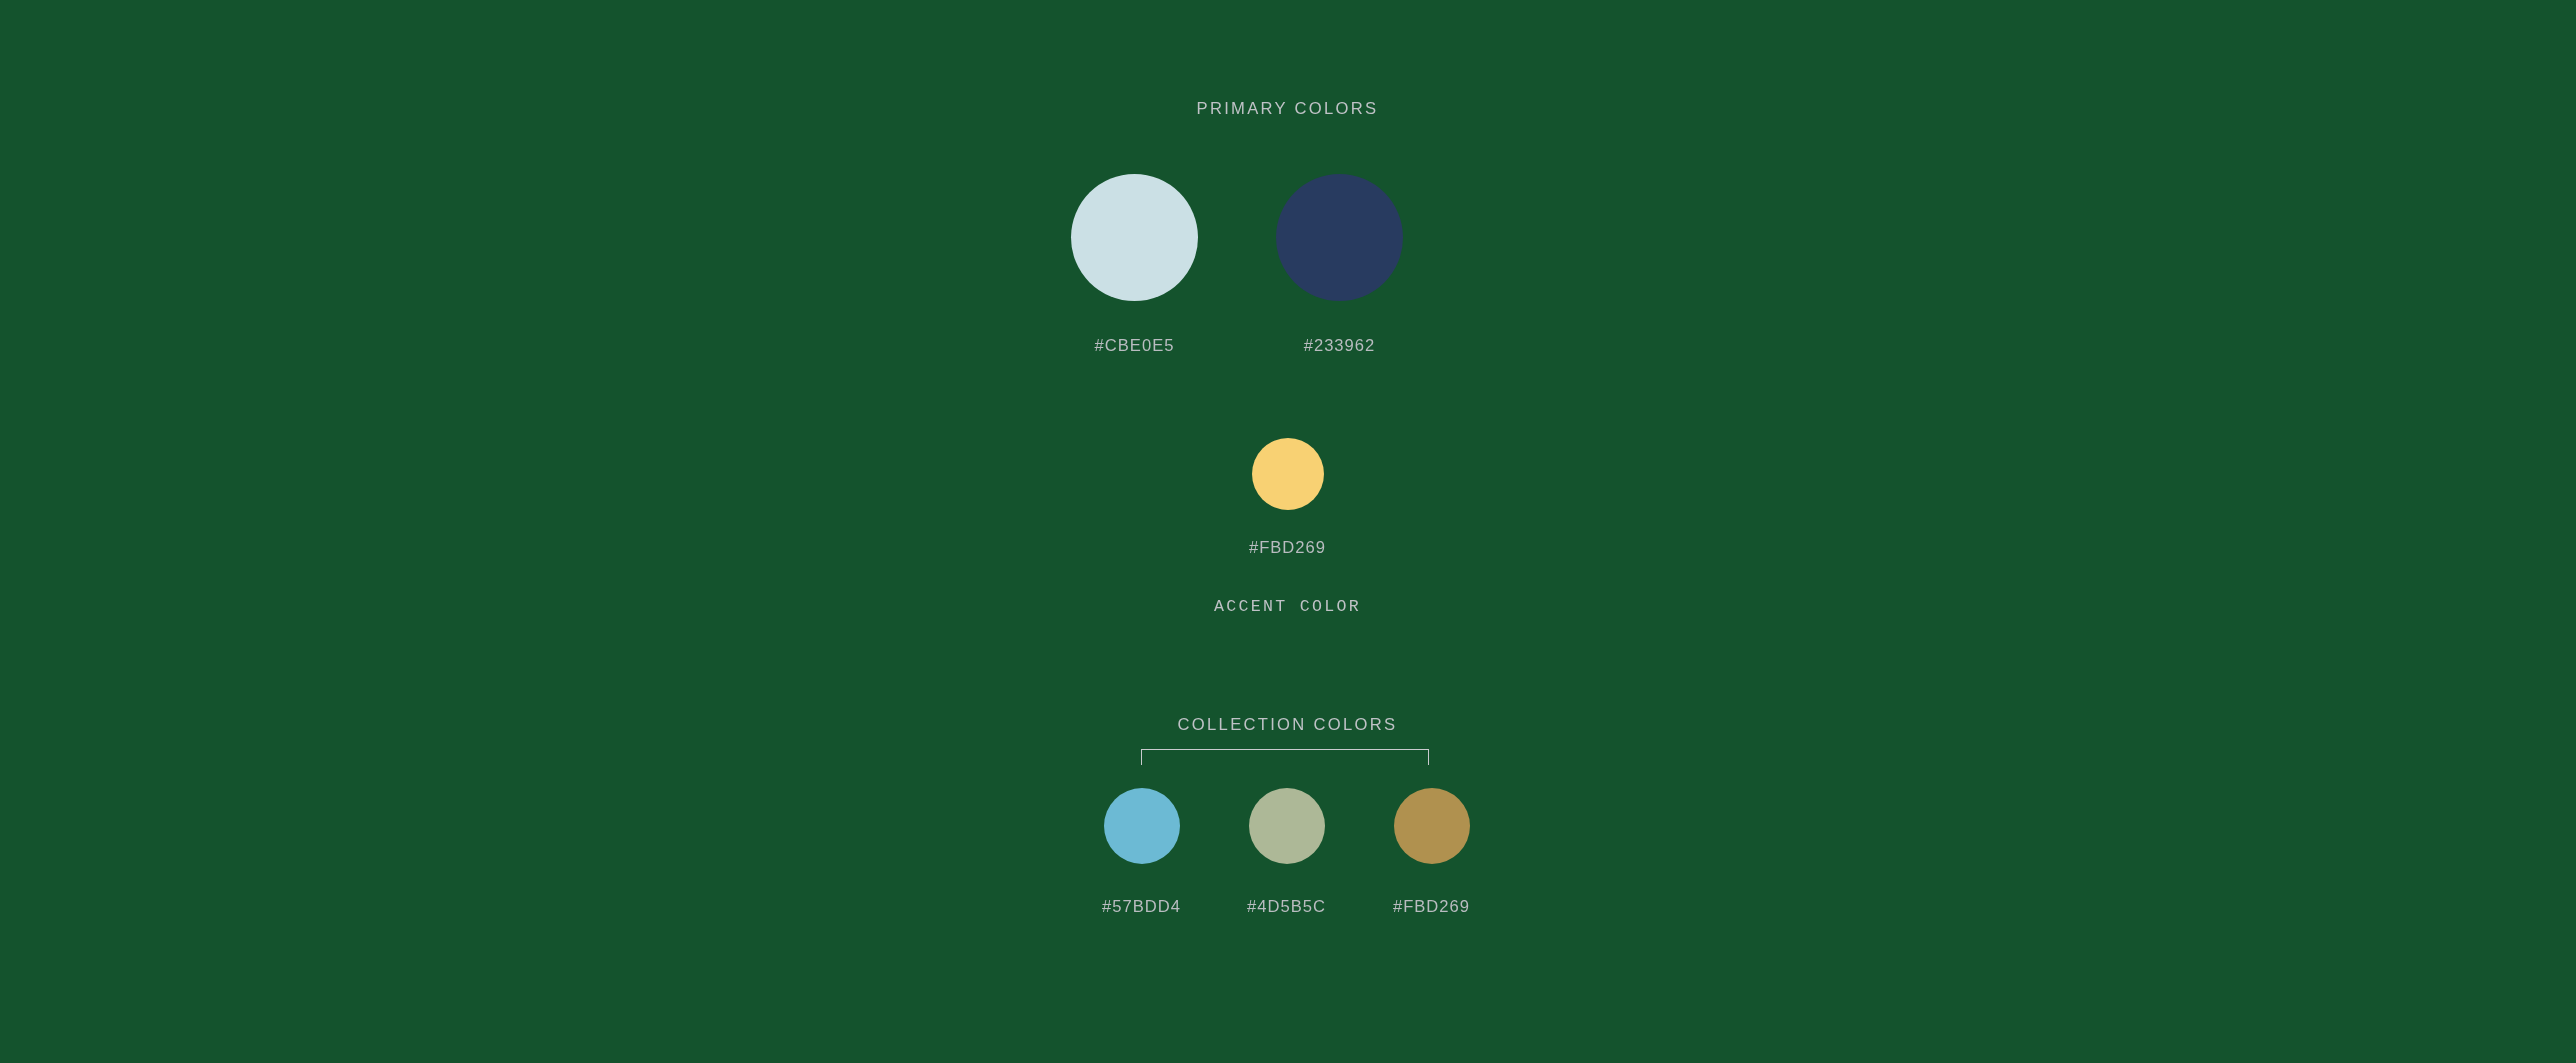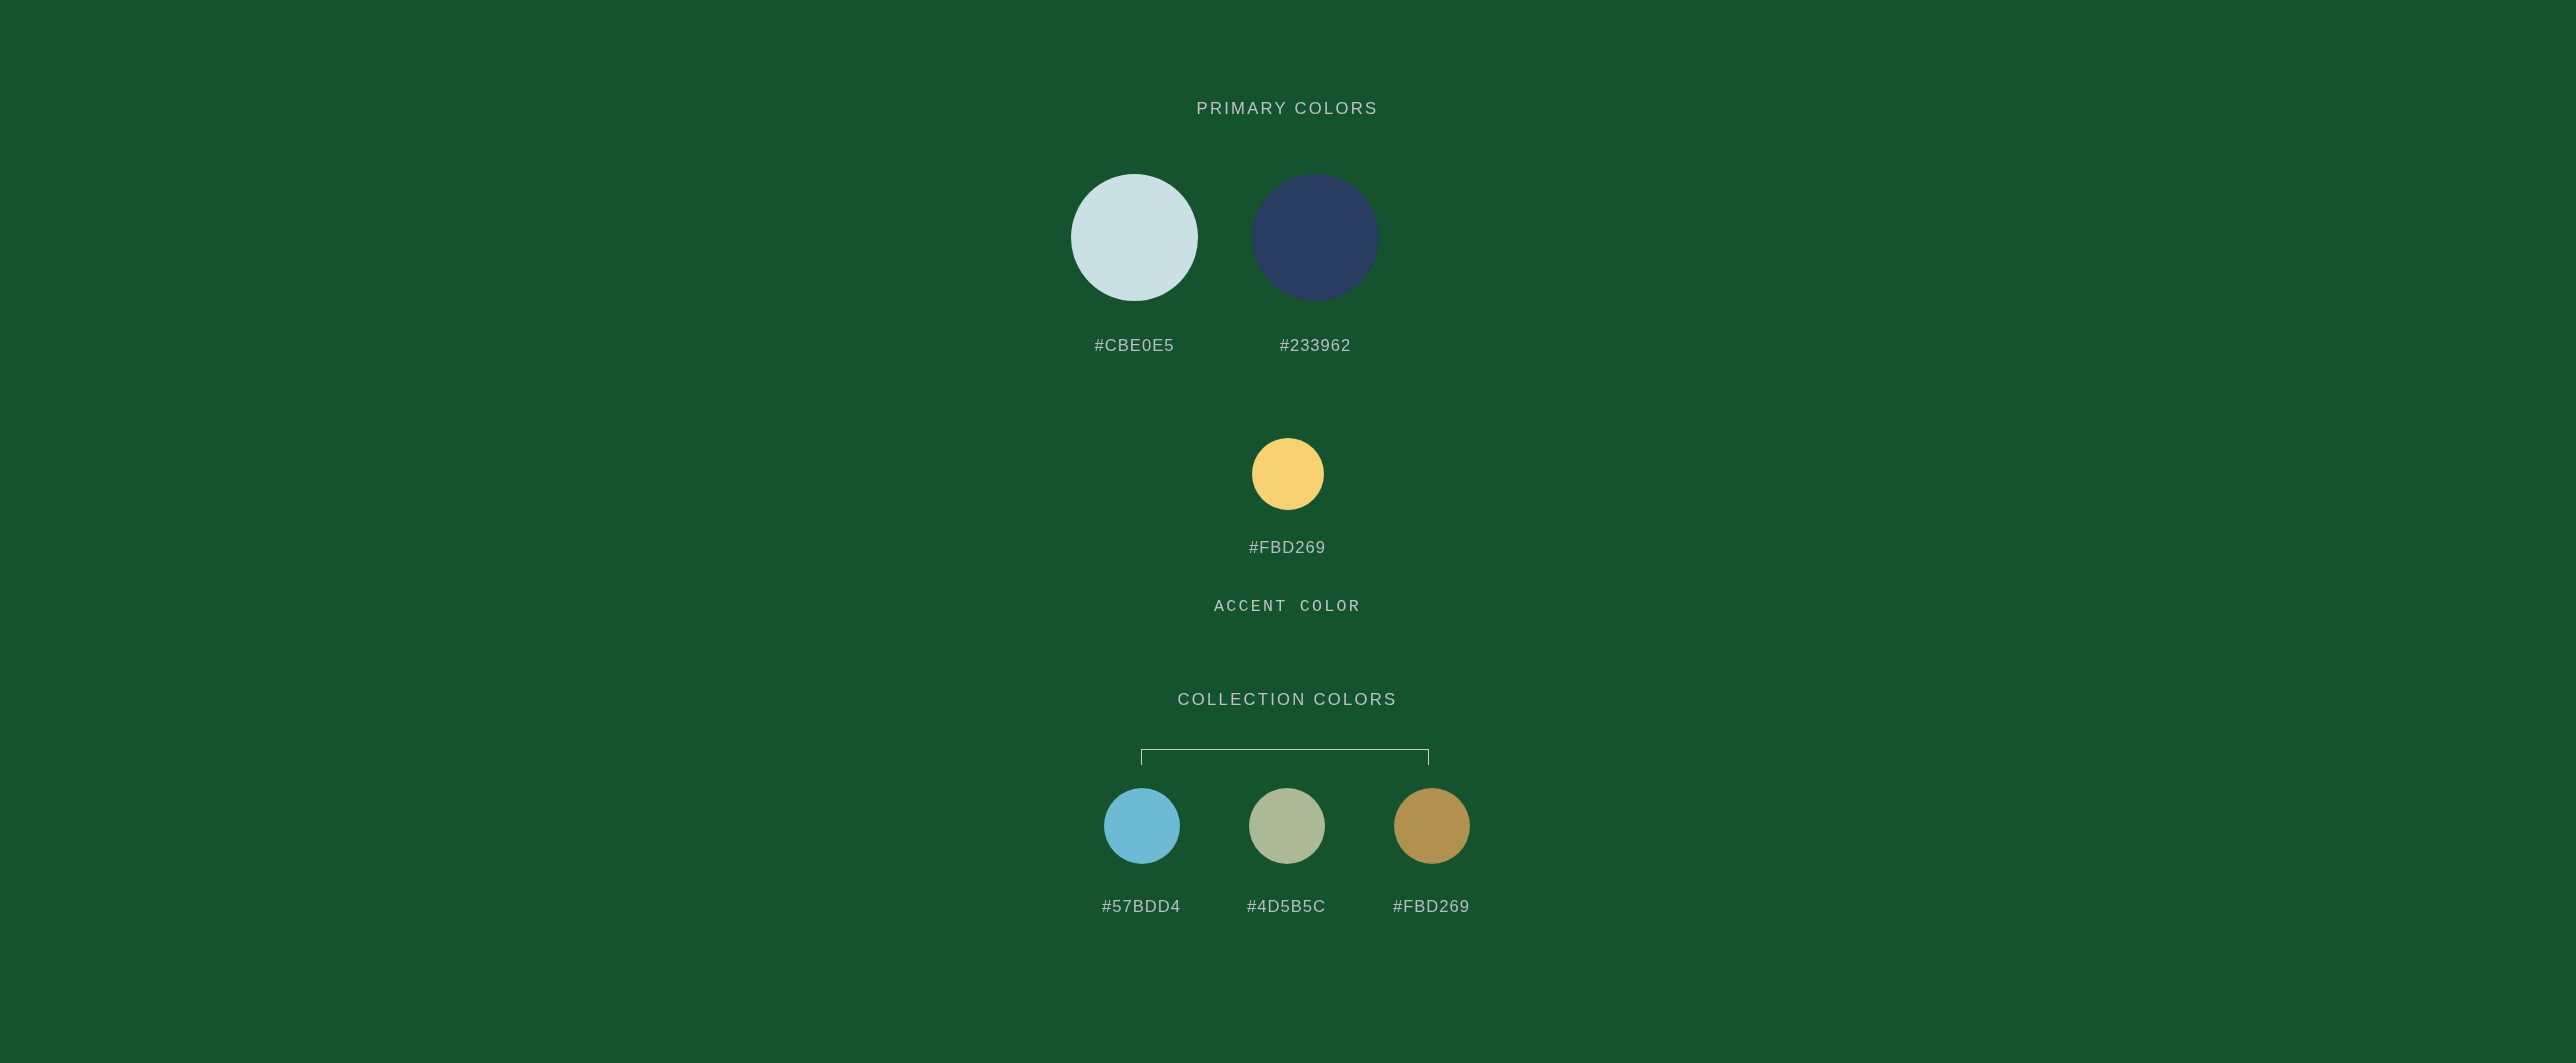--- a/index.html
+++ b/index.html
@@ -50,21 +50,21 @@
   }
   .swatch-label {
     font-size: 16.6px;
     letter-spacing: 1px;
     color: #b9bcc0;
     font-weight: 400;
     white-space: nowrap;
   }
 
   
-  #primary-row { left: 1044px; top: 174px; }
+  #primary-row { left: 1044px; top: 174px; gap: 24px; }
   #primary-row .swatch { width: 181px; }
   #primary-row .swatch-dot { width: 127px; height: 127px; }
   #primary-row .swatch-label { margin-top: 35px; }
 
   
   #accent-row { left: 1197px; top: 438px; }
   #accent-row .swatch { width: 181px; }
   #accent-row .swatch-dot { width: 72px; height: 72px; }
   #accent-row .swatch-label { margin-top: 28px; }
 
@@ -83,21 +83,21 @@
     height: 16px;
     border: 0.7px solid #c9cbce;
     border-bottom: none;
     background: transparent;
     box-sizing: border-box;
   }
 
   
   #heading-primary    { left: 962px; top: 99px; }
   #heading-accent     { left: 962px; top: 597px; font-family: Liberation Mono, monospace; }
-  #heading-collection { left: 962px; top: 690px; }
+  #heading-collection { left: 962px; top: 715px; }
 </style>
 </head>
 <body>
 
 <div class="page">
 
   <div class="section-heading" id="heading-primary">PRIMARY COLORS</div>
 
   <div class="swatch-row" id="primary-row">
 

